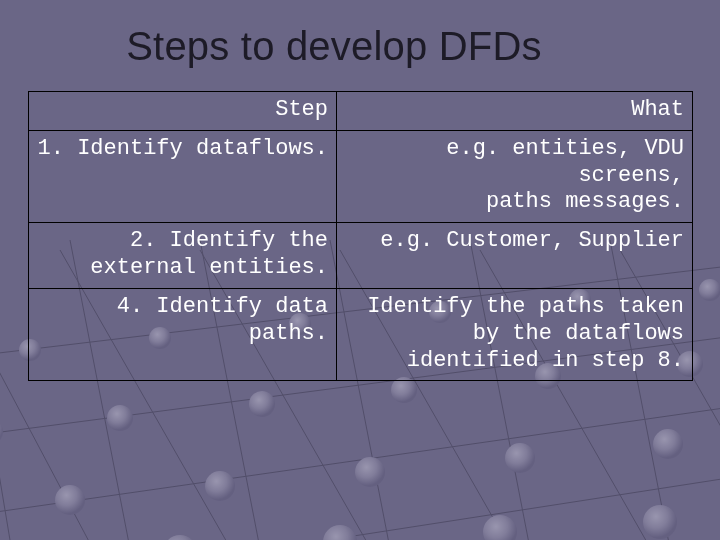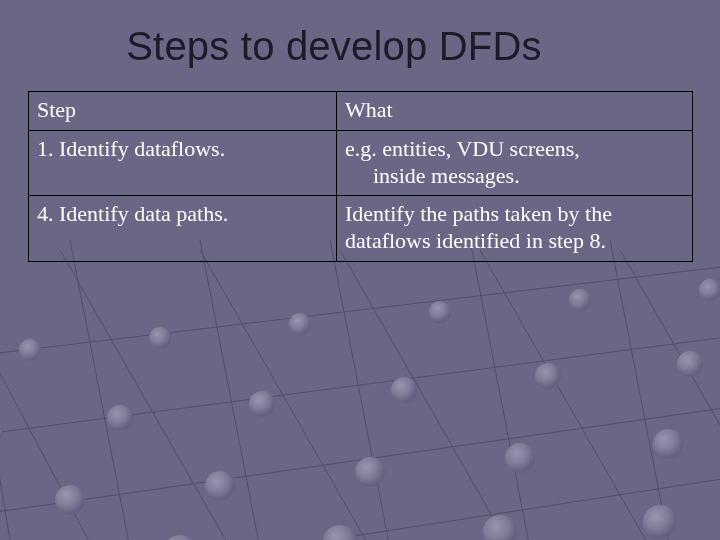--- a/index.html
+++ b/index.html
@@ -45,22 +45,23 @@
   }
   table.steps col.c1 { width: 308px; }
   table.steps col.c2 { width: 356px; }
   table.steps td, table.steps th {
     border: 1.5px solid #000;
     padding: 5px 8px 6px 8px;
     vertical-align: top;
     font-size: 22px;
     line-height: 1.22;
     color: #fff;
-    text-align: left;
+    text-align: right;
     font-weight: 400;
+    font-family: Liberation Mono, monospace;
   }
   table.steps th {
     font-weight: 400;
   }
   .indent {
     padding-left: 28px;
     display: block;
   }
 </style>
 </head>
@@ -130,22 +131,26 @@
       </colgroup>
     <tbody>
         <tr>
       <th>Step</th>
       <th>What</th>
     </tr>
     <tr>
       <td>1. Identify dataflows.</td>
       <td>
         <span>e.g. entities, VDU screens,</span>
-        <span class="indent">inside messages.</span>
+        <span class="indent">paths messages.</span>
       </td>
+    </tr>
+    <tr>
+      <td>2. Identify the external entities.</td>
+      <td>e.g. Customer, Supplier</td>
     </tr>
     <tr>
       <td>4. Identify data paths.</td>
       <td>Identify the paths taken by the dataflows identified in step 8.</td>
     </tr>
   </tbody>
     </table>
 </div>
 
 </body></html>

